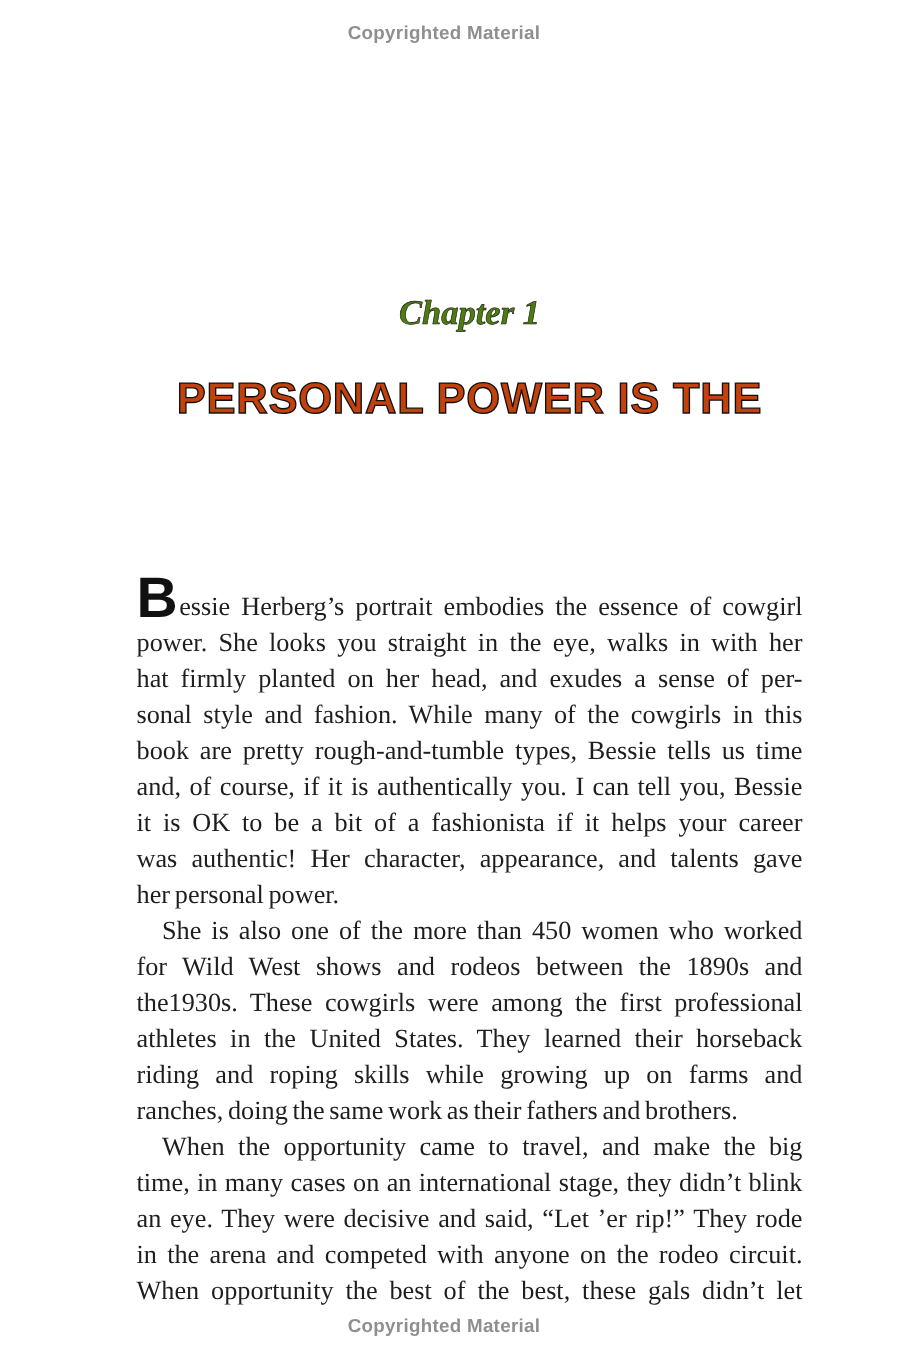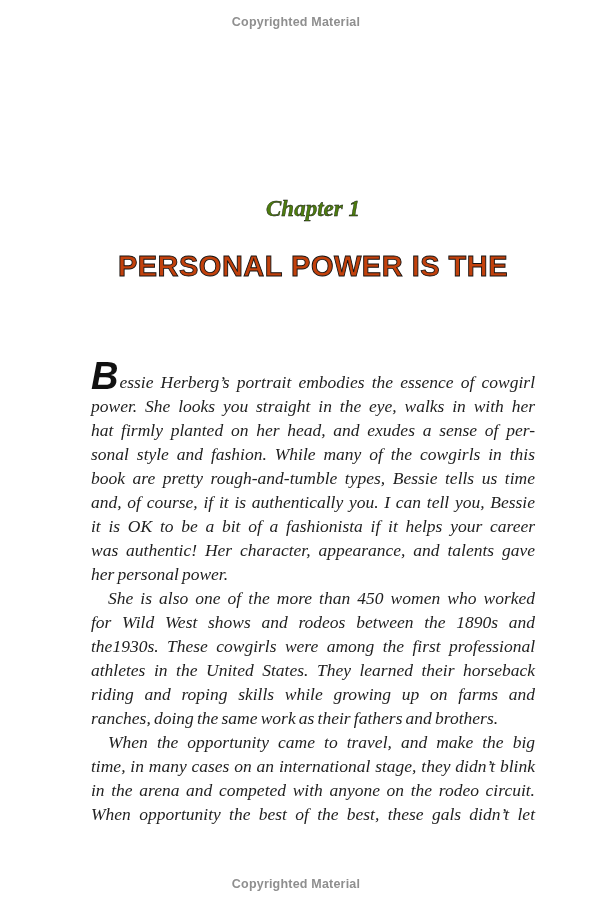--- a/index.html
+++ b/index.html
@@ -48,27 +48,26 @@
     font-weight: 900;
     font-size: 29px;
     line-height: 47px;
     letter-spacing: 0.5px;
     color: #c2410c;
     -webkit-text-stroke: 0.9px #111;
   }
   .title .tl { display: block; }
   .body {
     position: absolute;
-    top: 370px;
+    top: 392px;
     left: 91px;
     width: 444px;
     font-size: 17.5px;
     color: #1e1e1e;
     word-spacing: -1.2px;
-    font-style: italic;
   }
   .ln {
     height: 24px;
     line-height: 24px;
     text-align: justify;
     text-align-last: justify;
     white-space: nowrap;
   }
   .ln.last { text-align-last: left; }
   .ln.ind { text-indent: 17px; }
@@ -109,19 +108,20 @@
 
     <div class="ln ind">She is also one of the more than 450 women who worked</div>
     <div class="ln">for Wild West shows and rodeos between the 1890s and</div>
     <div class="ln">the1930s. These cowgirls were among the first professional</div>
     <div class="ln">athletes in the United States. They learned their horseback</div>
     <div class="ln">riding and roping skills while growing up on farms and</div>
     <div class="ln last">ranches, doing the same work as their fathers and brothers.</div>
 
     <div class="ln ind">When the opportunity came to travel, and make the big</div>
     <div class="ln">time, in many cases on an international stage, they didn’t blink</div>
+    <div class="ln">an eye. They were decisive and said, “Let ’er rip!” They rode</div>
     <div class="ln">in the arena and competed with anyone on the rodeo circuit.</div>
     <div class="ln">When opportunity the best of the best, these gals didn’t let</div>
   </div>
 
   <div class="copyright bottom">Copyrighted Material</div>
 
 </div>
 
 </body></html>

